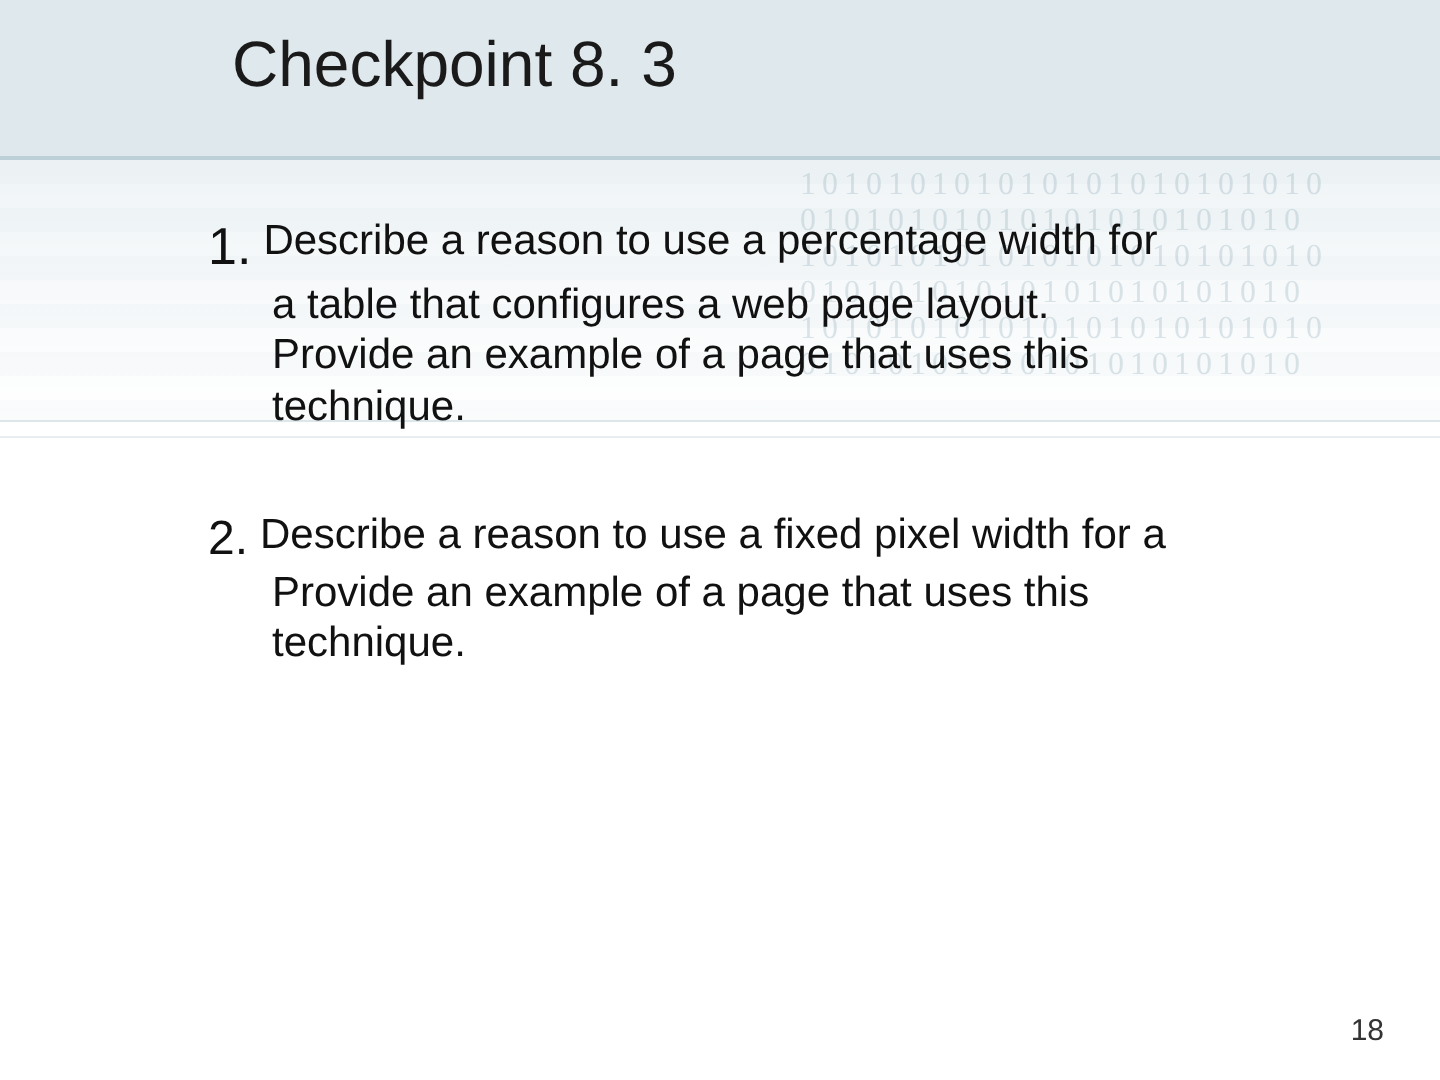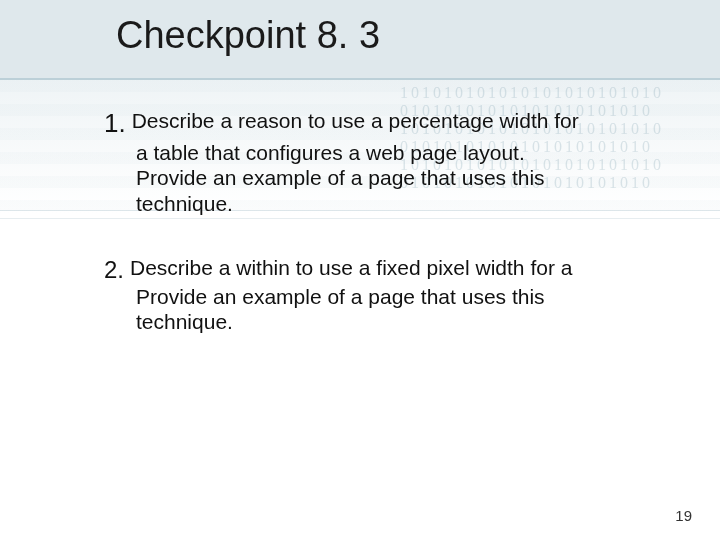--- a/index.html
+++ b/index.html
@@ -66,21 +66,21 @@
     position: absolute;
     left: 0; top: 218px; right: 0;
     height: 1px;
     background: rgba(120,155,170,0.18);
   }
   
   .title {
     position: absolute;
     left: 116px;
     top: 14px;
-    font-size: 38px;
+    font-size: 32px;
     color: #1a1a1a;
     font-weight: 400;
   }
   
   .content {
     position: absolute;
     left: 104px;
     right: 54px;
     top: 108px;
     color: #111;
@@ -137,23 +137,23 @@
   <div class="content">
 
     <div class="item">
       <span class="num first-num">1.</span><span class="body">Describe a reason to use a percentage width for</span>
       <span class="hang">a table that configures a web page layout.</span>
       <span class="hang">Provide an example of a page that uses this</span>
       <span class="hang">technique.</span>
     </div>
 
     <div class="item" style="margin-top:38px;">
-      <span class="num">2.</span><span class="body">Describe a within to use a fixed pixel width for a</span>
+      <span class="num">2.</span><span class="body">Describe a reason to use a fixed pixel width for a</span>
       <span class="hang">Provide an example of a page that uses this</span>
       <span class="hang">technique.</span>
     </div>
 
 
   </div>
 
-  <div class="pagenum">19</div>
+  <div class="pagenum">18</div>
 
 </div>
 
 </body></html>

